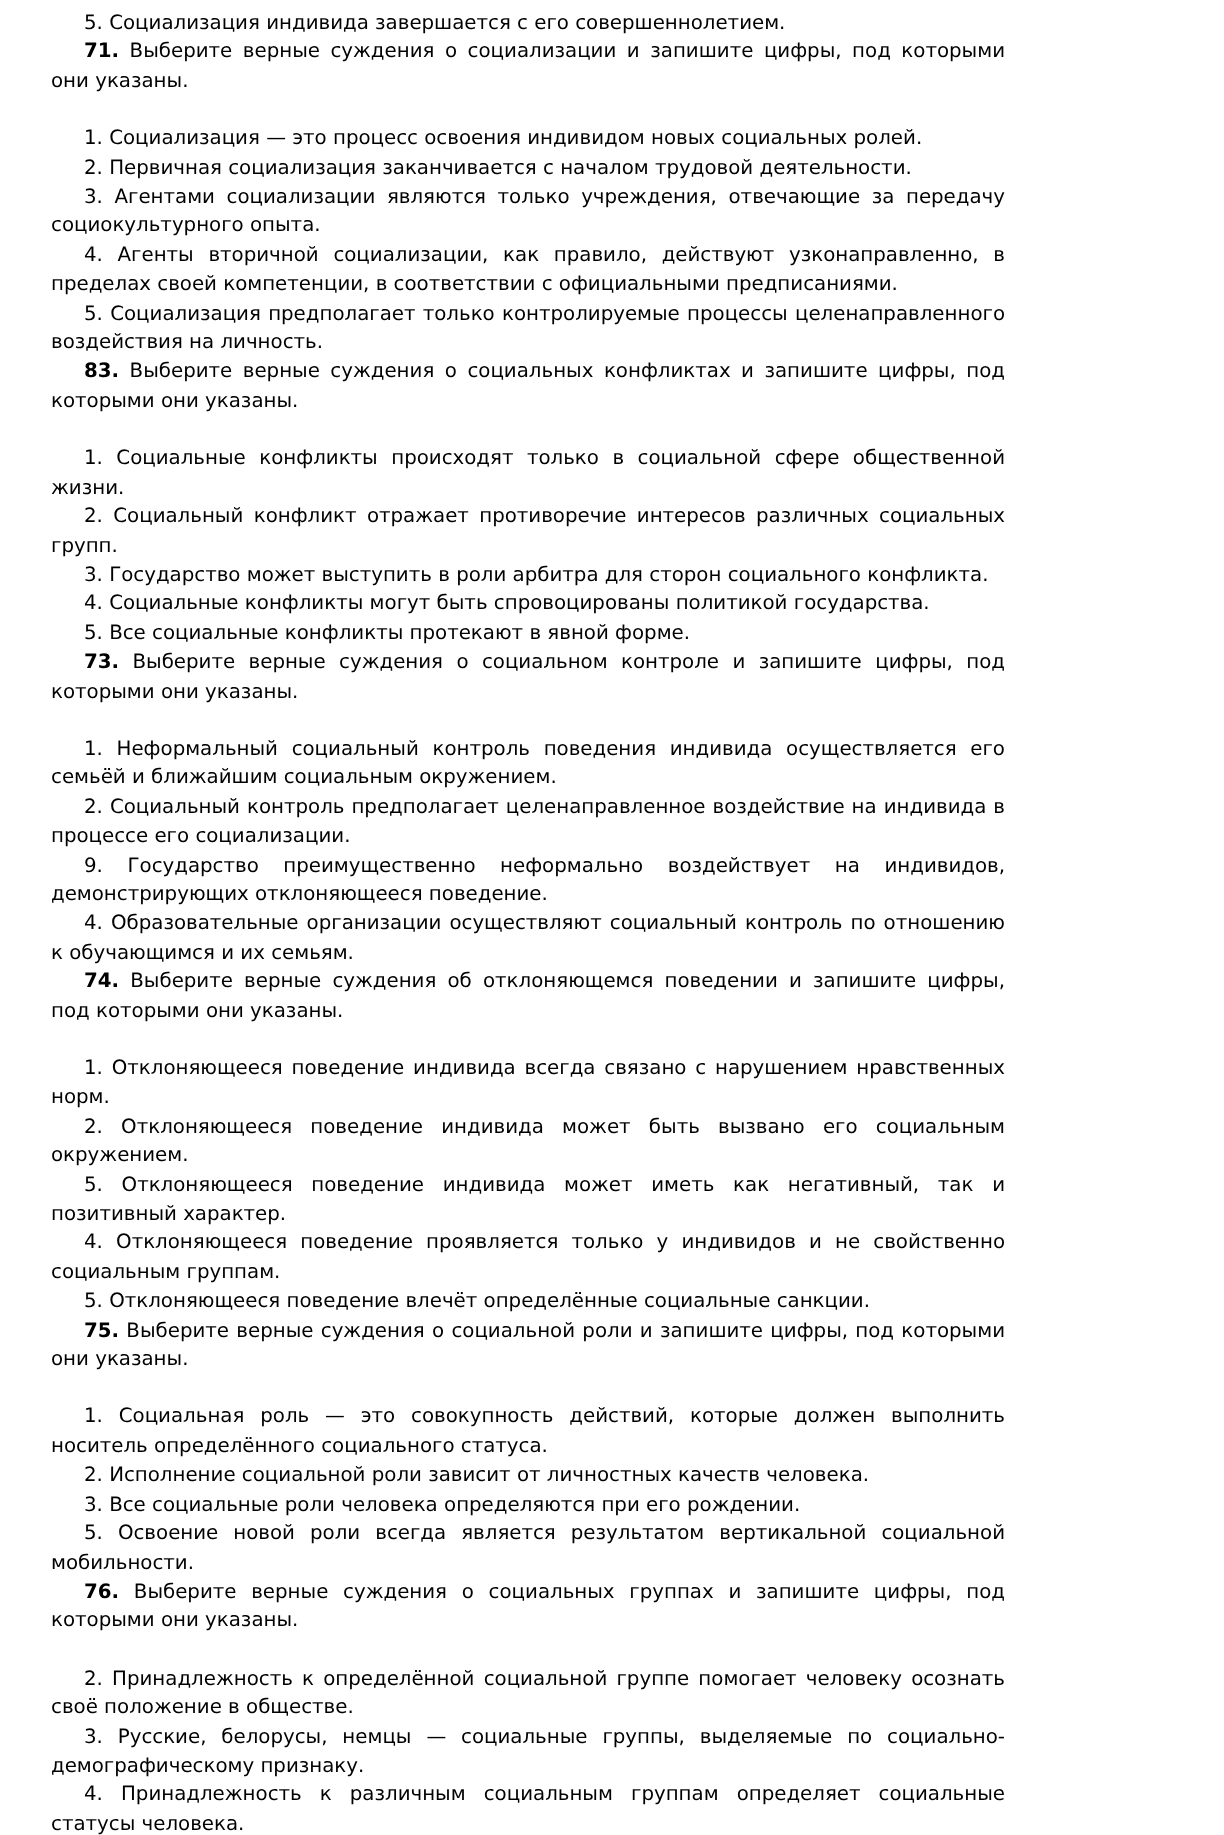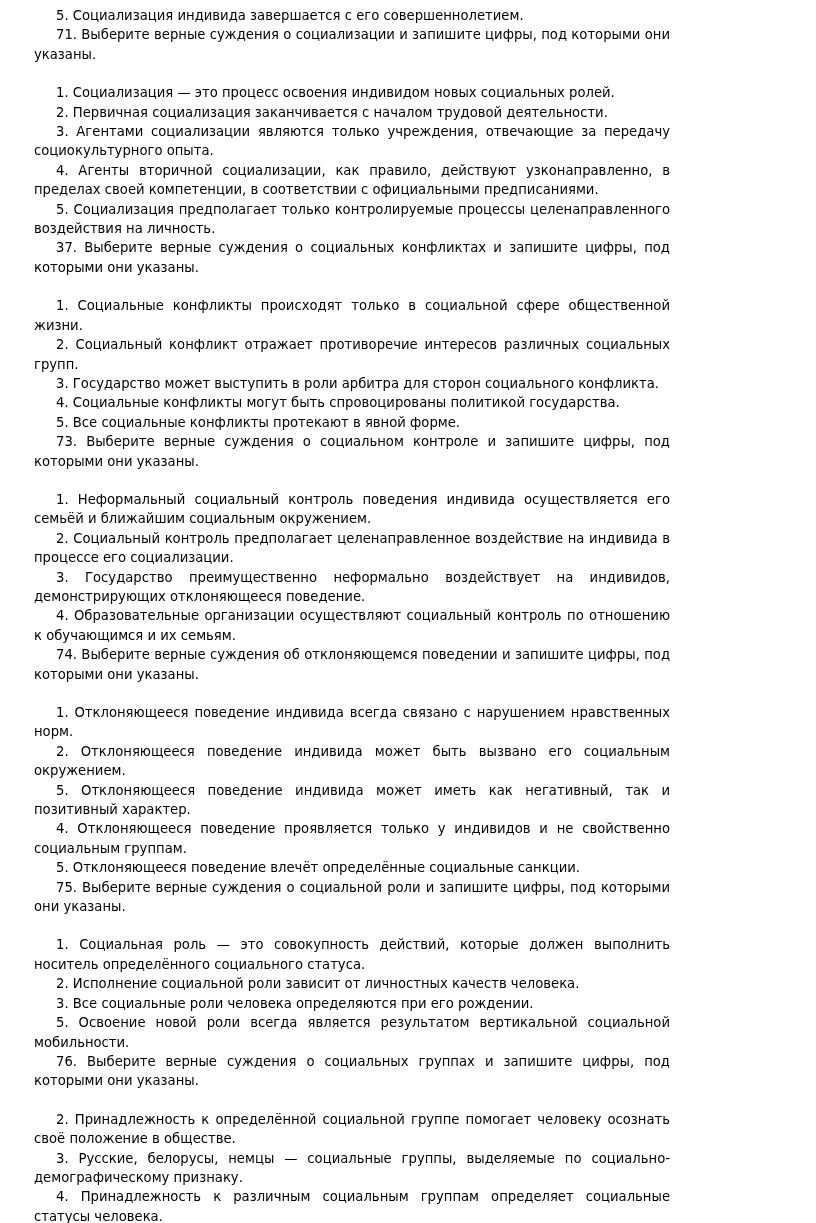--- a/index.html
+++ b/index.html
@@ -31,48 +31,48 @@
     text-align: justify;
     text-justify: inter-word;
     text-indent: 22px;
     hyphens: manual;
   }
   p.spacer {
     margin: 0;
     height: 19px;
   }
   .num {
-    font-weight: normal;
+    font-weight: bold;
   }
 </style>
 </head>
 <body>
 
 <div class="page">
   <div class="block" id="doc-body">
       <p class="line"><span>5. Социализация индивида завершается с его совершеннолетием.</span></p>
       <p class="line"><span class="num">71.</span><span> Выберите верные суждения о социализации и запишите цифры, под которыми они указаны.</span></p>
       <p class="spacer"></p>
       <p class="line"><span>1. Социализация — это процесс освоения индивидом новых социальных ролей.</span></p>
       <p class="line"><span>2. Первичная социализация заканчивается с началом трудовой деятельности.</span></p>
       <p class="line"><span>3. Агентами социализации являются только учреждения, отвечающие за передачу социокультурного опыта.</span></p>
       <p class="line"><span>4. Агенты вторичной социализации, как правило, действуют узконаправленно, в пределах своей компетенции, в соответствии с официальными предписаниями.</span></p>
       <p class="line"><span>5. Социализация предполагает только контролируемые процессы целенаправленного воздействия на личность.</span></p>
-      <p class="line"><span class="num">37.</span><span> Выберите верные суждения о социальных конфликтах и запишите цифры, под которыми они указаны.</span></p>
+      <p class="line"><span class="num">83.</span><span> Выберите верные суждения о социальных конфликтах и запишите цифры, под которыми они указаны.</span></p>
       <p class="spacer"></p>
       <p class="line"><span>1. Социальные конфликты происходят только в социальной сфере общественной жизни.</span></p>
       <p class="line"><span>2. Социальный конфликт отражает противоречие интересов различных социальных групп.</span></p>
       <p class="line"><span>3. Государство может выступить в роли арбитра для сторон социального конфликта.</span></p>
       <p class="line"><span>4. Социальные конфликты могут быть спровоцированы политикой государства.</span></p>
       <p class="line"><span>5. Все социальные конфликты протекают в явной форме.</span></p>
       <p class="line"><span class="num">73.</span><span> Выберите верные суждения о социальном контроле и запишите цифры, под которыми они указаны.</span></p>
       <p class="spacer"></p>
       <p class="line"><span>1. Неформальный социальный контроль поведения индивида осуществляется его семьёй и ближайшим социальным окружением.</span></p>
       <p class="line"><span>2. Социальный контроль предполагает целенаправленное воздействие на индивида в процессе его социализации.</span></p>
-      <p class="line"><span>3. Государство преимущественно неформально воздействует на индивидов, демонстрирующих отклоняющееся поведение.</span></p>
+      <p class="line"><span>9. Государство преимущественно неформально воздействует на индивидов, демонстрирующих отклоняющееся поведение.</span></p>
       <p class="line"><span>4. Образовательные организации осуществляют социальный контроль по отношению к обучающимся и их семьям.</span></p>
       <p class="line"><span class="num">74.</span><span> Выберите верные суждения об отклоняющемся поведении и запишите цифры, под которыми они указаны.</span></p>
       <p class="spacer"></p>
       <p class="line"><span>1. Отклоняющееся поведение индивида всегда связано с нарушением нравственных норм.</span></p>
       <p class="line"><span>2. Отклоняющееся поведение индивида может быть вызвано его социальным окружением.</span></p>
       <p class="line"><span>5. Отклоняющееся поведение индивида может иметь как негативный, так и позитивный характер.</span></p>
       <p class="line"><span>4. Отклоняющееся поведение проявляется только у индивидов и не свойственно социальным группам.</span></p>
       <p class="line"><span>5. Отклоняющееся поведение влечёт определённые социальные санкции.</span></p>
       <p class="line"><span class="num">75.</span><span> Выберите верные суждения о социальной роли и запишите цифры, под которыми они указаны.</span></p>
       <p class="spacer"></p>

